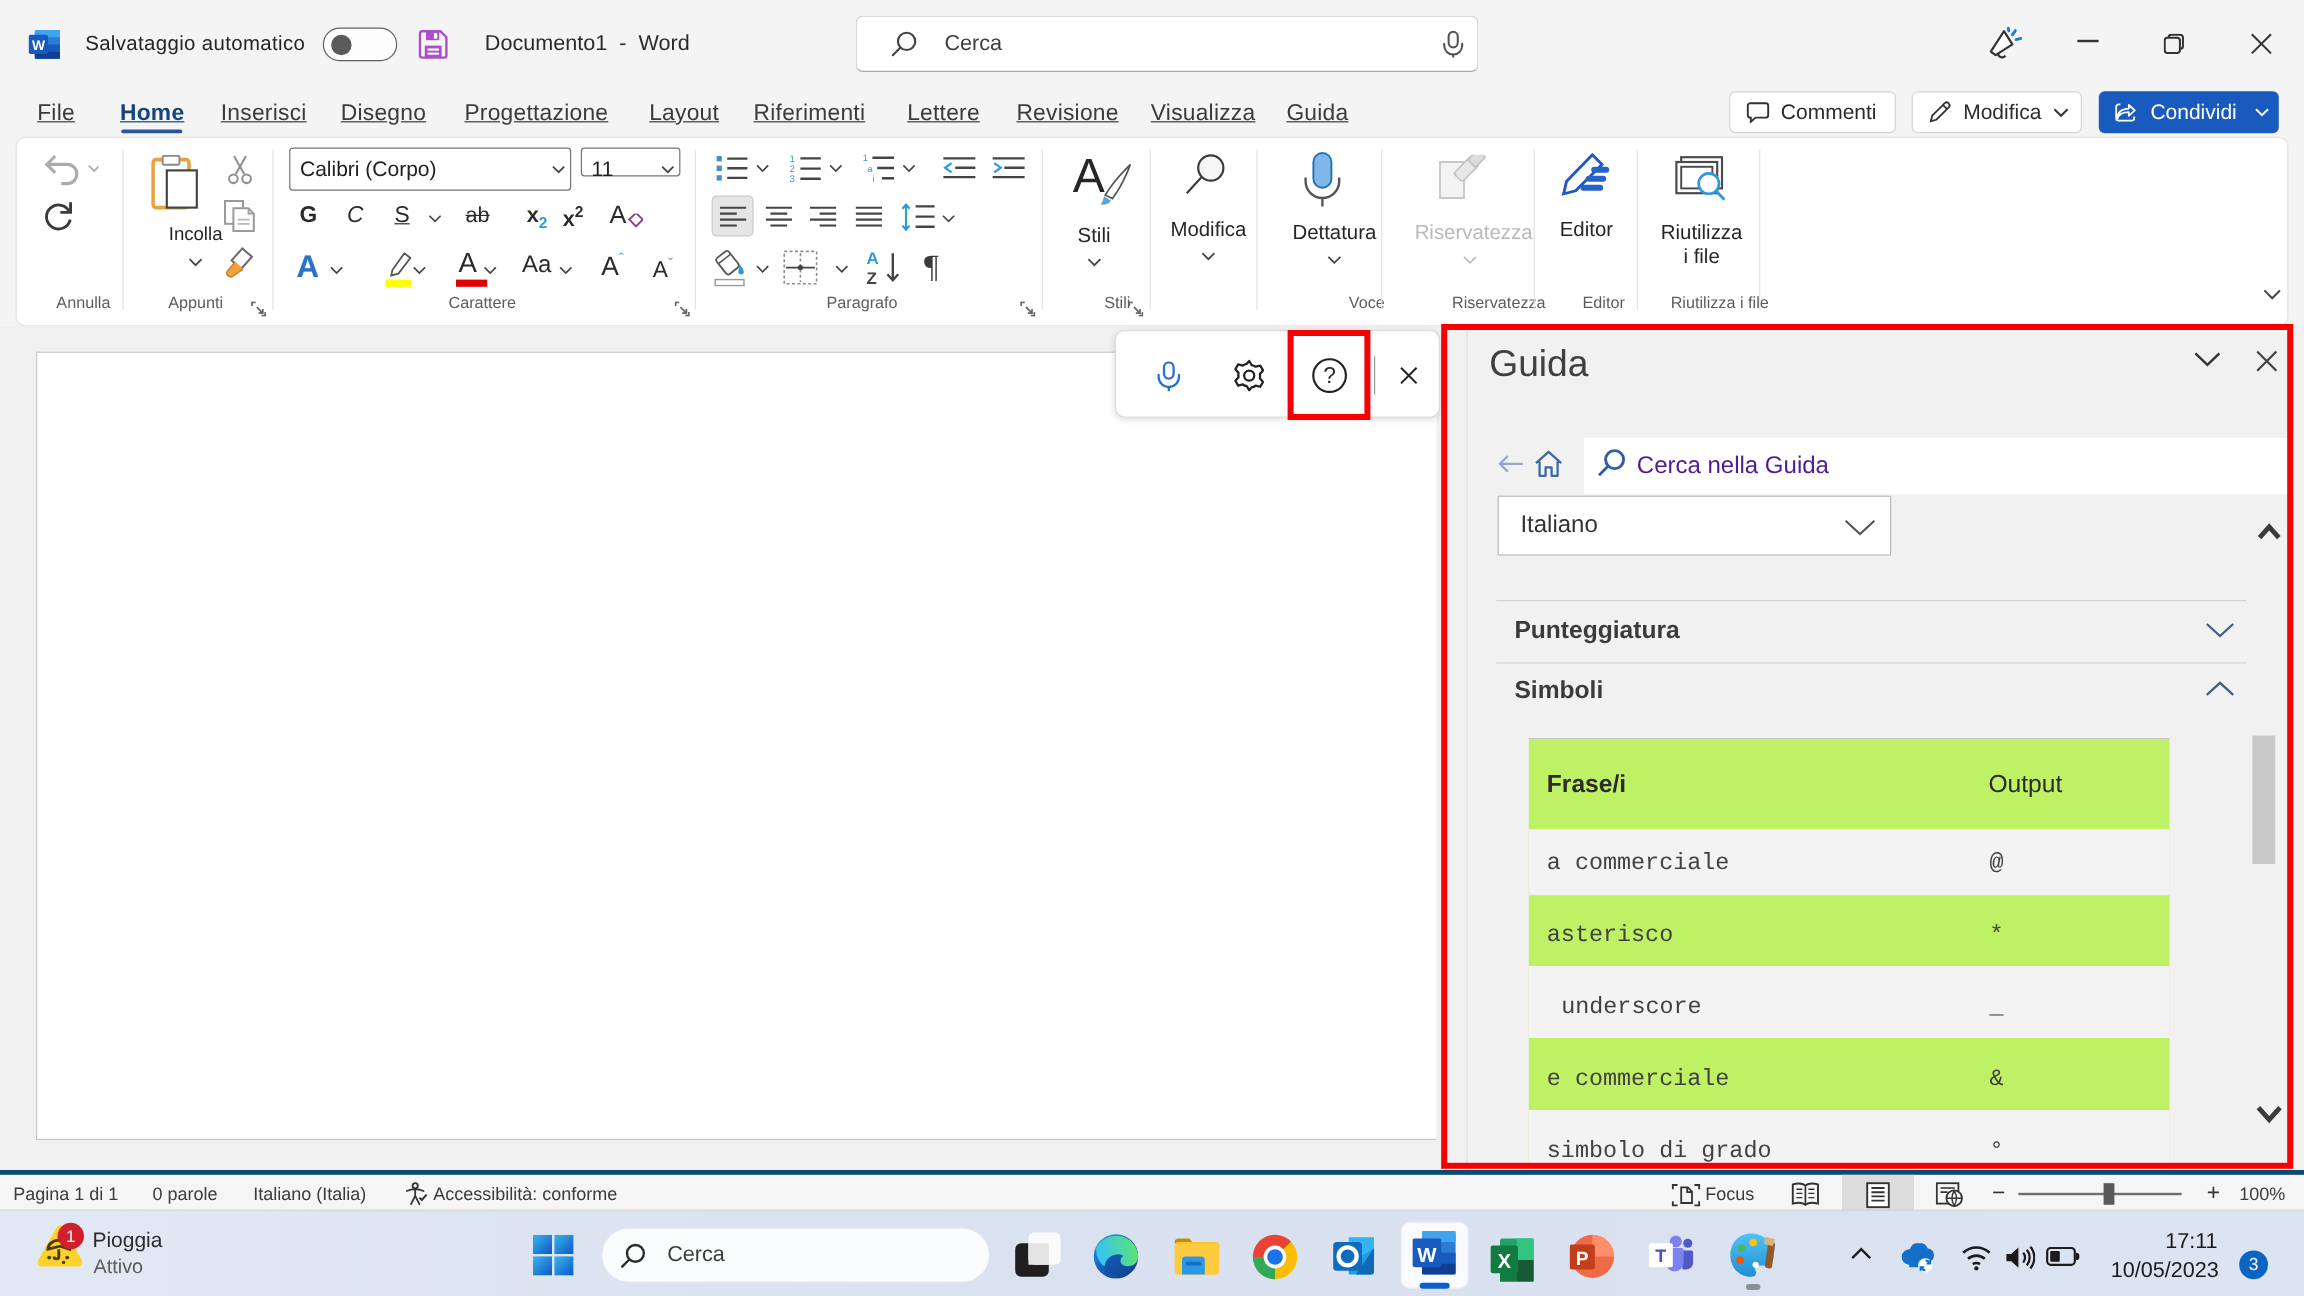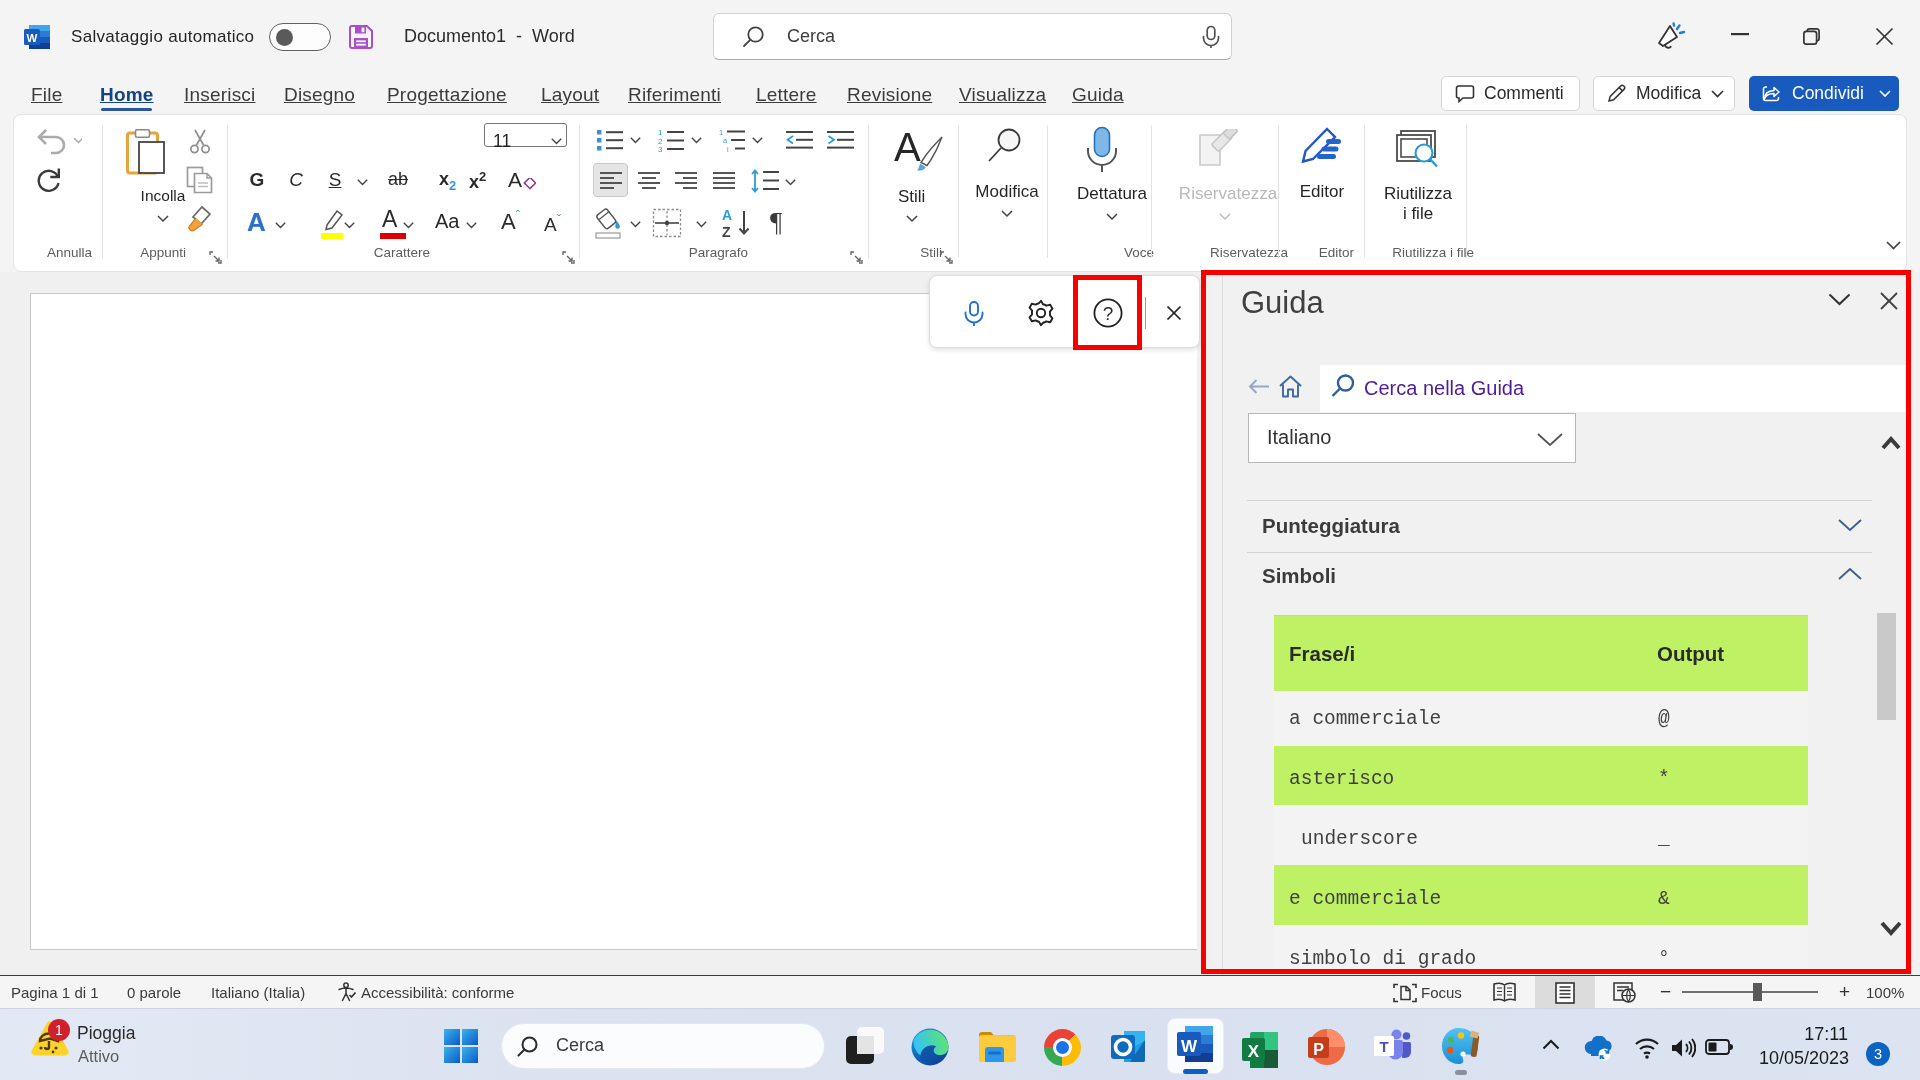--- a/index.html
+++ b/index.html
@@ -24,21 +24,21 @@
   
   #panel { left:1211px; top:272px; width:709px; height:703px; background:#f1f1f1; overflow:hidden; }
   
   #dicttb { left:929px; top:275px; width:271px; height:73px; background:#ffffff;
             border:1px solid #dcdcdc; border-radius:8px; box-shadow:0 2px 5px rgba(0,0,0,.12); }
   
   #redbox1 { left:1073px; top:275px; width:69px; height:75px; border:5px solid #f60000; z-index:40; }
   #redbox2 { left:1201px; top:270px; width:710px; height:704px; border:5px solid #f60000; z-index:40; }
   
   #statusbar { left:0; top:975px; width:1920px; height:33px; background:#f5f5f5;
-               border-top:1px solid #0c4a6e; font-size:15px; color:#3b3b3b; }
+               border-top:4px solid #0c4a6e; font-size:15px; color:#3b3b3b; }
   
   #taskbar { left:0; top:1008px; width:1920px; height:72px;
              background:linear-gradient(90deg,#e3e9f4 0%,#dbe2f0 30%,#d9e0ef 60%,#dce3f1 100%);
              border-top:1px solid #cdd3e0; }
 </style>
 </head>
 <body>
 <div id="titlebar" class="abs">
 
   <svg class="abs" style="left:23px;top:23px" width="28" height="28" viewBox="0 0 28 28">
@@ -175,20 +175,26 @@
     <path d="M16 2 l8 7 -9 10 -8-7 Z" fill="#fff" stroke="#6b6b6b" stroke-width="1.7"></path>
     <path d="M10 13 l-6.5 8 c-2 2.6 1.8 6.2 4.6 4.2 l8.5-6" fill="#f0a23c" stroke="#d07f1f" stroke-width="1.2"></path>
   </svg>
   <div class="glabel" style="left:108px;width:64px">Appunti</div>
   <svg class="abs" style="left:195px;top:136px" width="13" height="13" viewBox="0 0 13 13">
     <path d="M1 4 V1 H4 M9 12 H12 V9" fill="none" stroke="#666" stroke-width="1.4"></path>
     <path d="M5 5 l5 5 M10 6.5 V10 H6.5" fill="none" stroke="#666" stroke-width="1.4"></path>
   </svg>
   <div class="gsep" style="left:213px"></div>
 
+  <div class="abs" style="left:227px;top:8px;width:235px;height:36px;background:#fff;border:1px solid #767676;border-radius:3px">
+    <div class="abs" style="left:8px;top:7px;font-size:17.5px;color:#1f1f1f">Calibri (Corpo)</div>
+    <svg class="abs" style="left:218px;top:14px" width="11" height="7" viewBox="0 0 11 7">
+        <path d="M0.8 0.8 l4.7 4.7 4.7-4.7" fill="none" stroke="#444" stroke-width="1.4"></path>
+      </svg>
+  </div>
   <div class="abs" style="left:470px;top:8px;width:83px;height:24px;background:#fff;border:1px solid #767676;border-radius:3px">
     <div class="abs" style="left:8px;top:7px;font-size:17.5px;color:#1f1f1f">11</div>
     <svg class="abs" style="left:66px;top:14px" width="11" height="7" viewBox="0 0 11 7">
         <path d="M0.8 0.8 l4.7 4.7 4.7-4.7" fill="none" stroke="#444" stroke-width="1.4"></path>
       </svg>
   </div>
   <div class="abs" style="left:233px;top:54px;width:20px;font-size:19px;font-weight:bold;color:#2b2b2b;text-align:center">G</div>
   <div class="abs" style="left:272px;top:54px;width:20px;font-size:19px;font-style:italic;color:#2b2b2b;text-align:center">C</div>
   <div class="abs" style="left:311px;top:54px;width:20px;font-size:19px;text-decoration:underline;color:#2b2b2b;text-align:center">S</div>
   <svg class="abs" style="left:343px;top:64px" width="11" height="7" viewBox="0 0 11 7">
@@ -460,21 +466,21 @@
       <path d="M2 2 l11 10 L24 2" fill="none" stroke="#3f5f87" stroke-width="1.9"></path>
     </svg>
   <div class="abs" style="left:36px;top:280px;width:625px;height:1px;background:#d2d2d2"></div>
   <div class="abs" style="left:51px;top:292px;font-size:20.5px;font-weight:bold;color:#3b3b3b">Simboli</div>
   <svg class="abs" style="left:626px;top:295px" width="26" height="14" viewBox="0 0 26 14">
       <path d="M2 12 l11-10 L24 12" fill="none" stroke="#3f5f87" stroke-width="1.9"></path>
     </svg>
 
   <div class="abs" style="left:63px;top:343px;width:534px;height:360px;background:#bef264;border-top:1px solid #c9c9c9">
     <div class="abs" style="left:15px;top:26px;font-size:20.5px;font-weight:bold;color:#2b2b2b">Frase/i</div>
-    <div class="abs" style="left:383px;top:26px;font-size:20.5px;font-weight:bold;color:#2b2b2b">Output</div>
+    <div class="abs" style="left:383px;top:26px;font-size:20.5px;font-weight:normal;color:#2b2b2b">Output</div>
     <div class="abs" style="left:0;top:75px;width:534px;height:55px;background:#f3f3f3"></div>
     <div class="abs" style="left:0;top:189px;width:534px;height:60px;background:#f3f3f3"></div>
     <div class="abs" style="left:0;top:309px;width:534px;height:51px;background:#f3f3f3"></div>
     <div style="position:absolute;left:15px;top:92px;font-size:19.5px;color:#414141;font-family:'Liberation Mono',monospace">a commerciale</div>
     <div style="position:absolute;left:384px;top:92px;font-size:19.5px;color:#414141;font-family:'Liberation Mono',monospace">@</div>
     <div style="position:absolute;left:15px;top:152px;font-size:19.5px;color:#414141;font-family:'Liberation Mono',monospace">asterisco</div>
     <div style="position:absolute;left:384px;top:152px;font-size:19.5px;color:#414141;font-family:'Liberation Mono',monospace">*</div>
     <div style="position:absolute;left:27px;top:212px;font-size:19.5px;color:#414141;font-family:'Liberation Mono',monospace">underscore</div>
     <div style="position:absolute;left:384px;top:212px;font-size:19.5px;color:#414141;font-family:'Liberation Mono',monospace">_</div>
     <div style="position:absolute;left:15px;top:272px;font-size:19.5px;color:#414141;font-family:'Liberation Mono',monospace">e commerciale</div>

